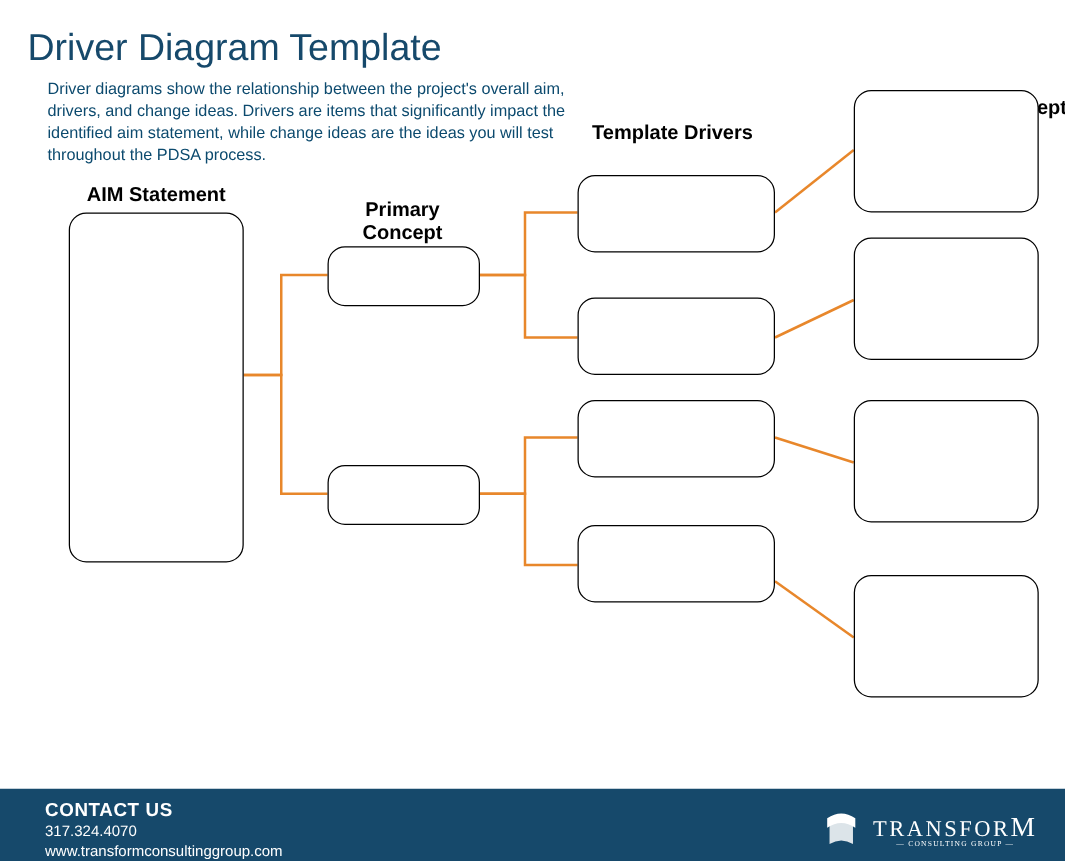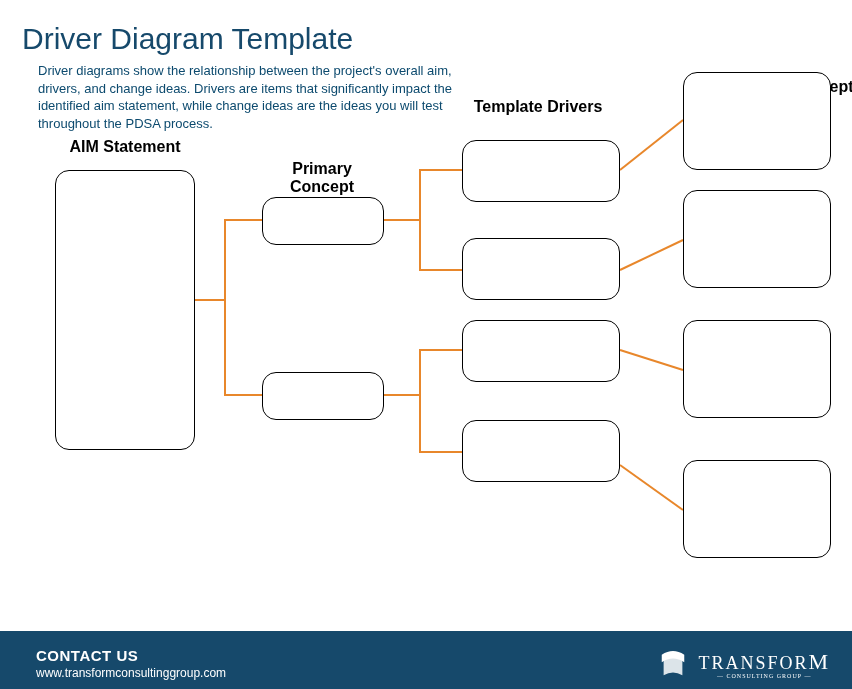--- a/index.html
+++ b/index.html
@@ -86,21 +86,21 @@
   }
 </style>
 </head>
 <body>
 
 <div class="page">
 
   <div class="title">Driver Diagram Template</div>
   <div class="subtitle">Driver diagrams show the relationship between the project's overall aim, drivers, and change ideas. Drivers are items that significantly impact the identified aim statement, while change ideas are the ideas you will test throughout the PDSA process.</div>
 
-  <div class="col-label" style="left:55px; top:138px; width:140px;">AIM Statement</div>
+  <div class="col-label" style="left:55px; top:148px; width:140px;">AIM Statement</div>
   <div class="col-label" style="left:262px; top:160px; width:120px;">Primary Concept</div>
   <div class="col-label" style="left:468px; top:98px; width:140px;">Template Drivers</div>
   <div class="col-label" style="left:720px; top:30px; width:140px;margin-top:48px;">Change Concept</div>
 
   <svg class="connectors">
     <g stroke="#e8872b" stroke-width="2" fill="none">
 
       <path d="M195 300 L225 300 L225 220 L262 220"></path>
       <path d="M195 300 L225 300 L225 395 L262 395"></path>
 
@@ -131,20 +131,21 @@
   <div class="box" style="left:462px; top:420px; width:158px; height:62px;"></div>
 
   <div class="box" style="left:683px; top:72px;  width:148px; height:98px;"></div>
   <div class="box" style="left:683px; top:190px; width:148px; height:98px;"></div>
   <div class="box" style="left:683px; top:320px; width:148px; height:98px;"></div>
   <div class="box" style="left:683px; top:460px; width:148px; height:98px;"></div>
 
   <div class="footer">
     <div class="contact-block">
       <div class="contact-title">CONTACT US</div>
+      <div>317.324.4070</div>
       <div>www.transformconsultinggroup.com</div>
     </div>
     <div class="logo">
       <span class="logo-mark">
         <svg viewBox="0 0 32 32" width="30" height="30">
           <path d="M4 6 Q16 -2 28 6 L28 14 Q16 6 4 14 Z" fill="#fff"></path>
           <path d="M6 12 Q16 6 26 12 L26 28 Q16 22 6 28 Z" fill="#fff" opacity="0.85"></path>
         </svg>
       </span>
       <span class="logo-text">

